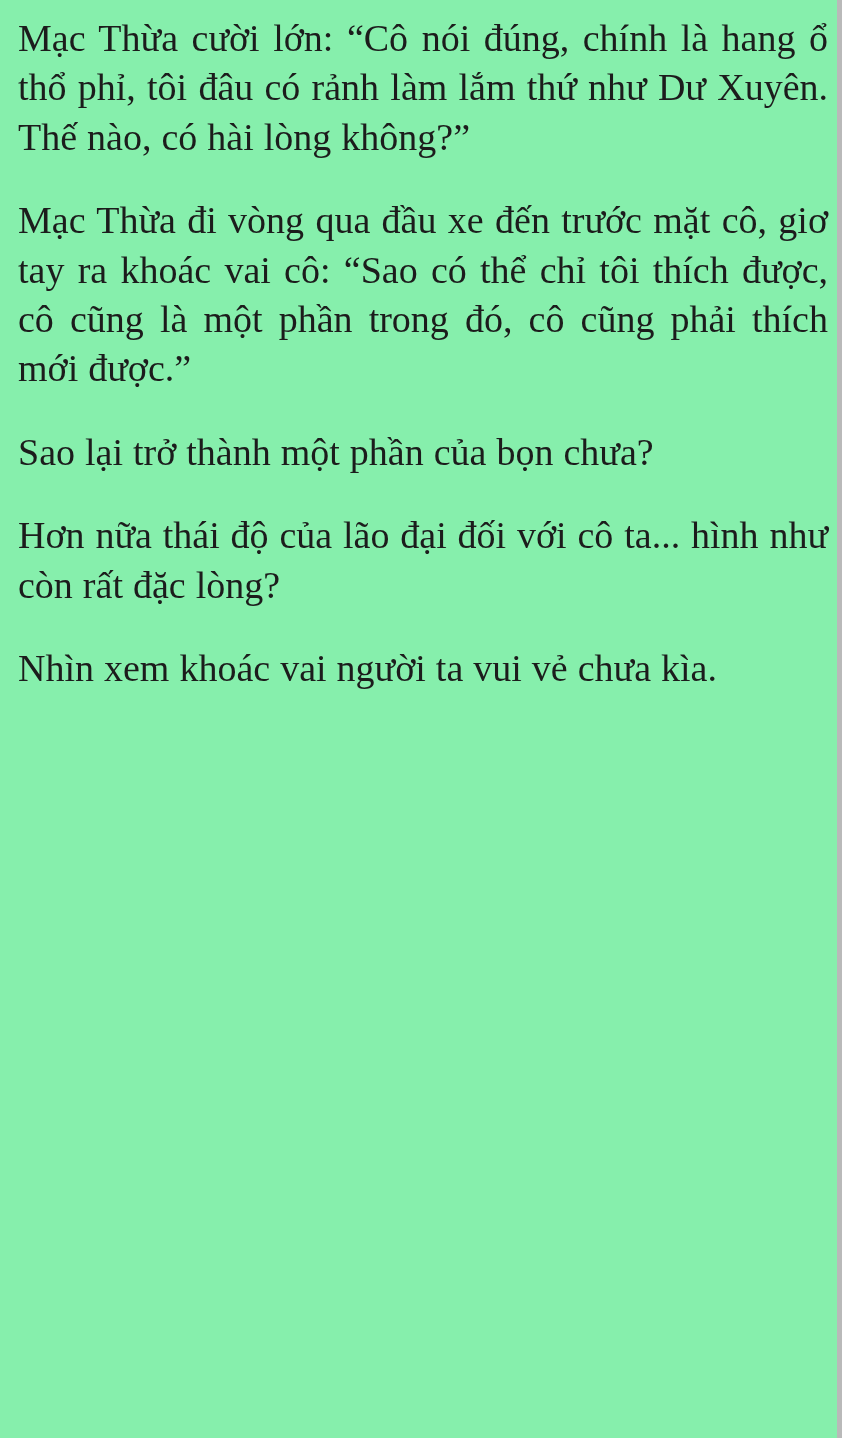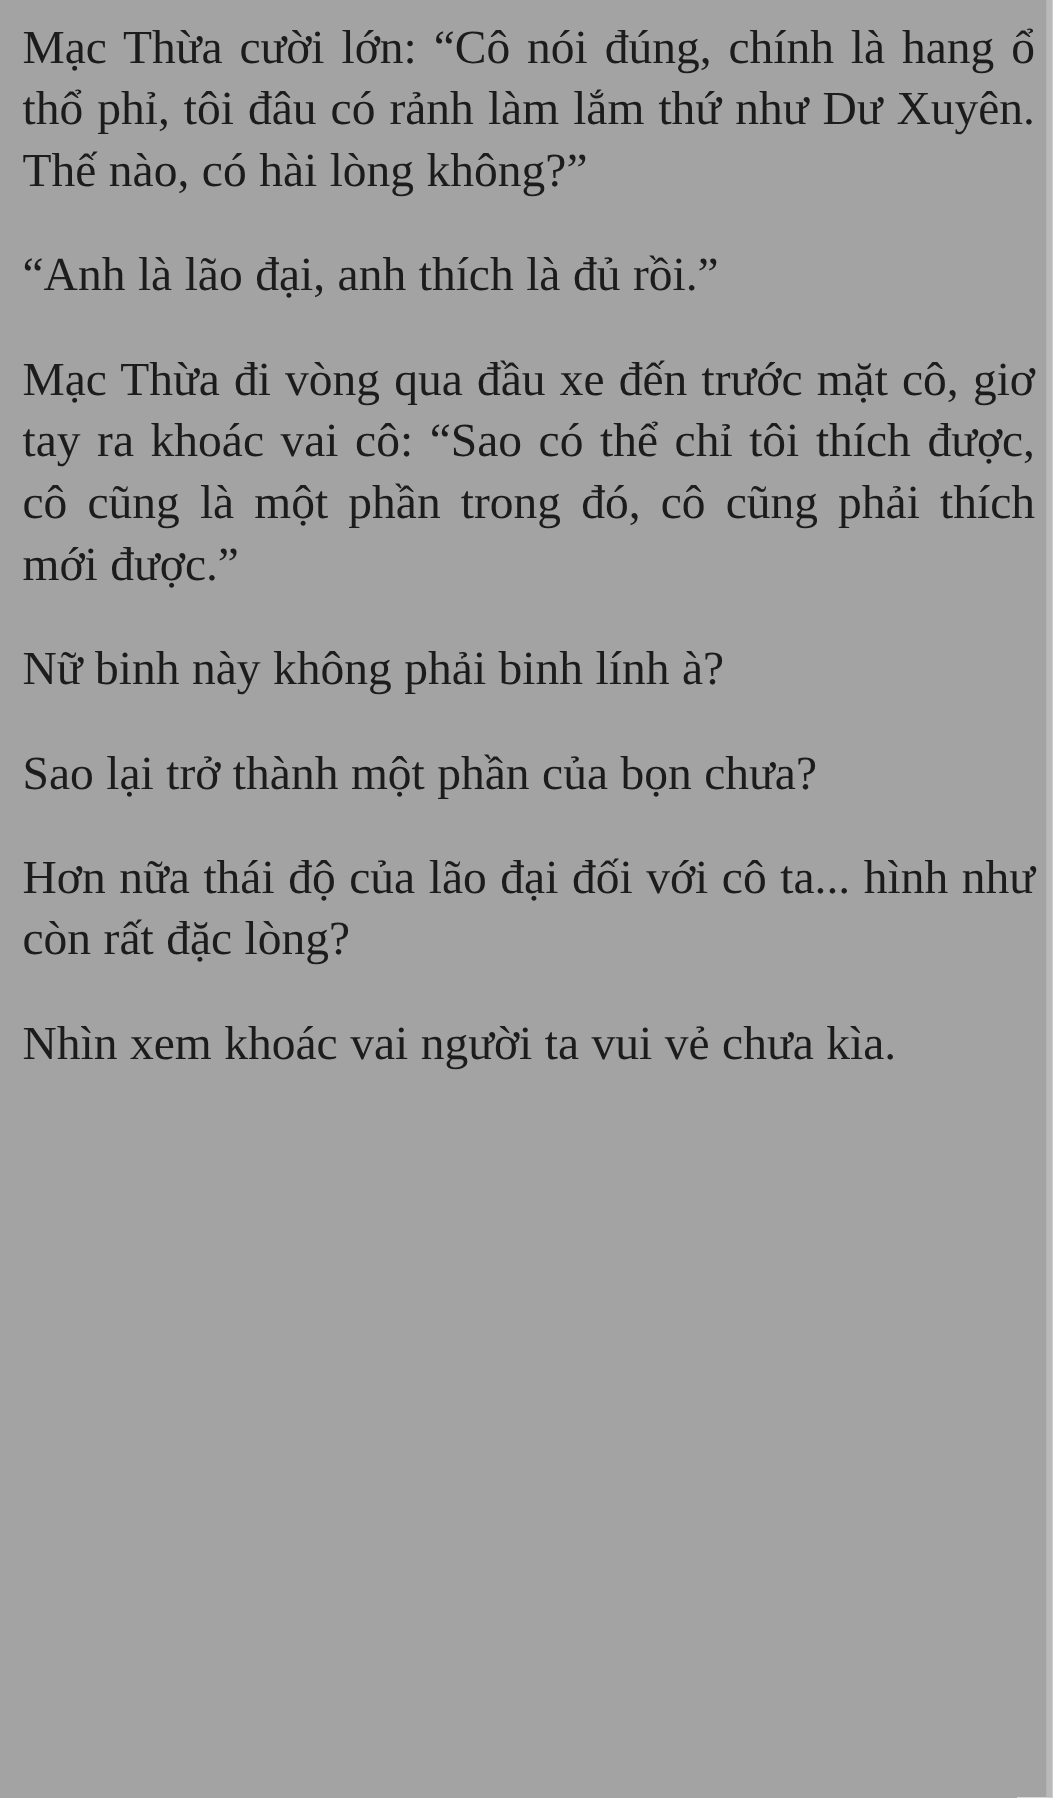--- a/index.html
+++ b/index.html
@@ -12,21 +12,21 @@
     min-height: 1438px;
     font-family: "Liberation Serif", "DejaVu Serif", serif;
     color: #1a1a1a;
   }
   .reader {
     position: relative;
     width: 842px;
     min-height: 1438px;
     box-sizing: border-box;
     padding: 14px 18px 10px 18px;
-    background: #a3a3a3;
+    background: #86efac;
   }
   .scroll-edge {
     position: absolute;
     top: 0;
     right: 0;
     width: 5px;
     height: 1438px;
     background: #b9b9b9;
   }
   .content {
@@ -45,21 +45,19 @@
   p.para:last-child {
     margin-bottom: 17px;
   }
 </style>
 </head>
 <body>
 
 <div class="reader">
   <div class="content">
     <p class="para">Mạc Thừa cười lớn: “Cô nói đúng, chính là hang ổ thổ phỉ, tôi đâu có rảnh làm lắm thứ như Dư Xuyên. Thế nào, có hài lòng không?”</p>
-    <p class="para">“Anh là lão đại, anh thích là đủ rồi.”</p>
     <p class="para">Mạc Thừa đi vòng qua đầu xe đến trước mặt cô, giơ tay ra khoác vai cô: “Sao có thể chỉ tôi thích được, cô cũng là một phần trong đó, cô cũng phải thích mới được.”</p>
-    <p class="para">Nữ binh này không phải binh lính à?</p>
     <p class="para">Sao lại trở thành một phần của bọn chưa?</p>
     <p class="para">Hơn nữa thái độ của lão đại đối với cô ta... hình như còn rất đặc lòng?</p>
     <p class="para">Nhìn xem khoác vai người ta vui vẻ chưa kìa.</p>
   </div>
   <div class="scroll-edge"></div>
 </div>
 
 </body></html>

